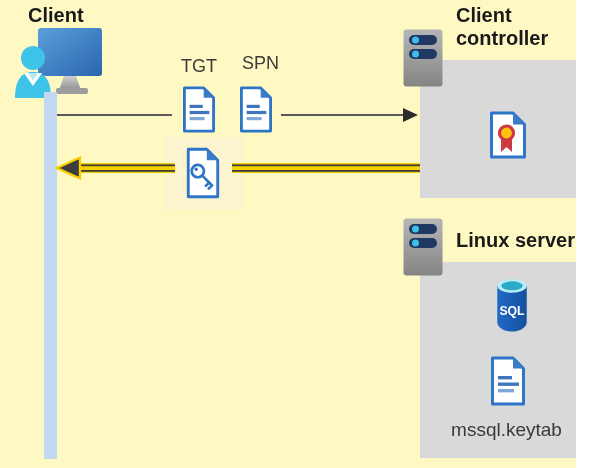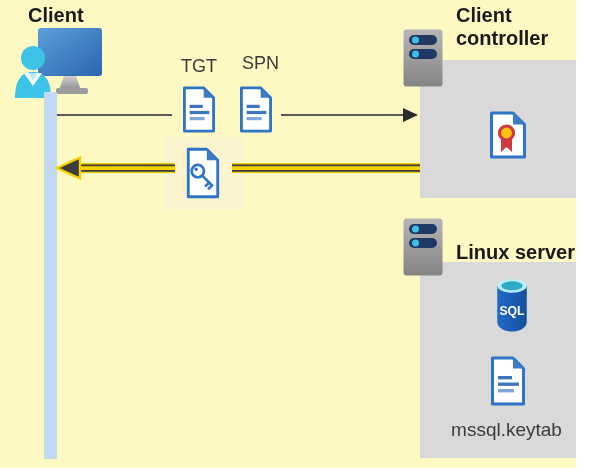--- a/index.html
+++ b/index.html
@@ -140,21 +140,21 @@
     <path class="doc-body" d="M4.5,2 L26,2 L37.5,13.5 L37.5,46 L4.5,46 Z"></path>
     <path class="doc-fold" d="M26,2 L26,13.5 L37.5,13.5 Z"></path>
     <path class="cert-ribbon" d="M14,27 L14,41 L19.5,36 L25,41 L25,27 Z"></path>
     <circle class="cert-ring" cx="19.5" cy="22" r="7"></circle>
   </svg>
 
   <div class="abs graybox" style="left:420px;top:262px;width:173px;height:196px;"></div>
   <svg class="abs" style="left:403px;top:218px" width="40" height="58" viewBox="0 0 40 58">
       <use href="#sym-server"></use>
     </svg>
-  <div class="abs title" style="left:456px;top:229px;width:140px;margin-top:12px;">Linux server</div>
+  <div class="abs title" style="left:456px;top:229px;width:140px;">Linux server</div>
 
   <svg class="abs" style="left:496px;top:277px" width="32" height="55" viewBox="0 0 32 56">
     <path d="M1,9 L1,46 C1,51 7.7,55.5 16,55.5 C24.3,55.5 31,51 31,46 L31,9 Z" fill="url(#sqlGrad)"></path>
     <ellipse cx="16" cy="9" rx="15" ry="7" fill="#b9edf7"></ellipse>
     <ellipse cx="16" cy="9" rx="11" ry="4.6" fill="#2caac8"></ellipse>
     <text class="sql-text" x="16" y="39" text-anchor="middle">SQL</text>
   </svg>
 
   <svg class="abs" style="left:488px;top:356px" width="40" height="50" viewBox="0 0 40 50">
       <use href="#sym-doc"></use>

